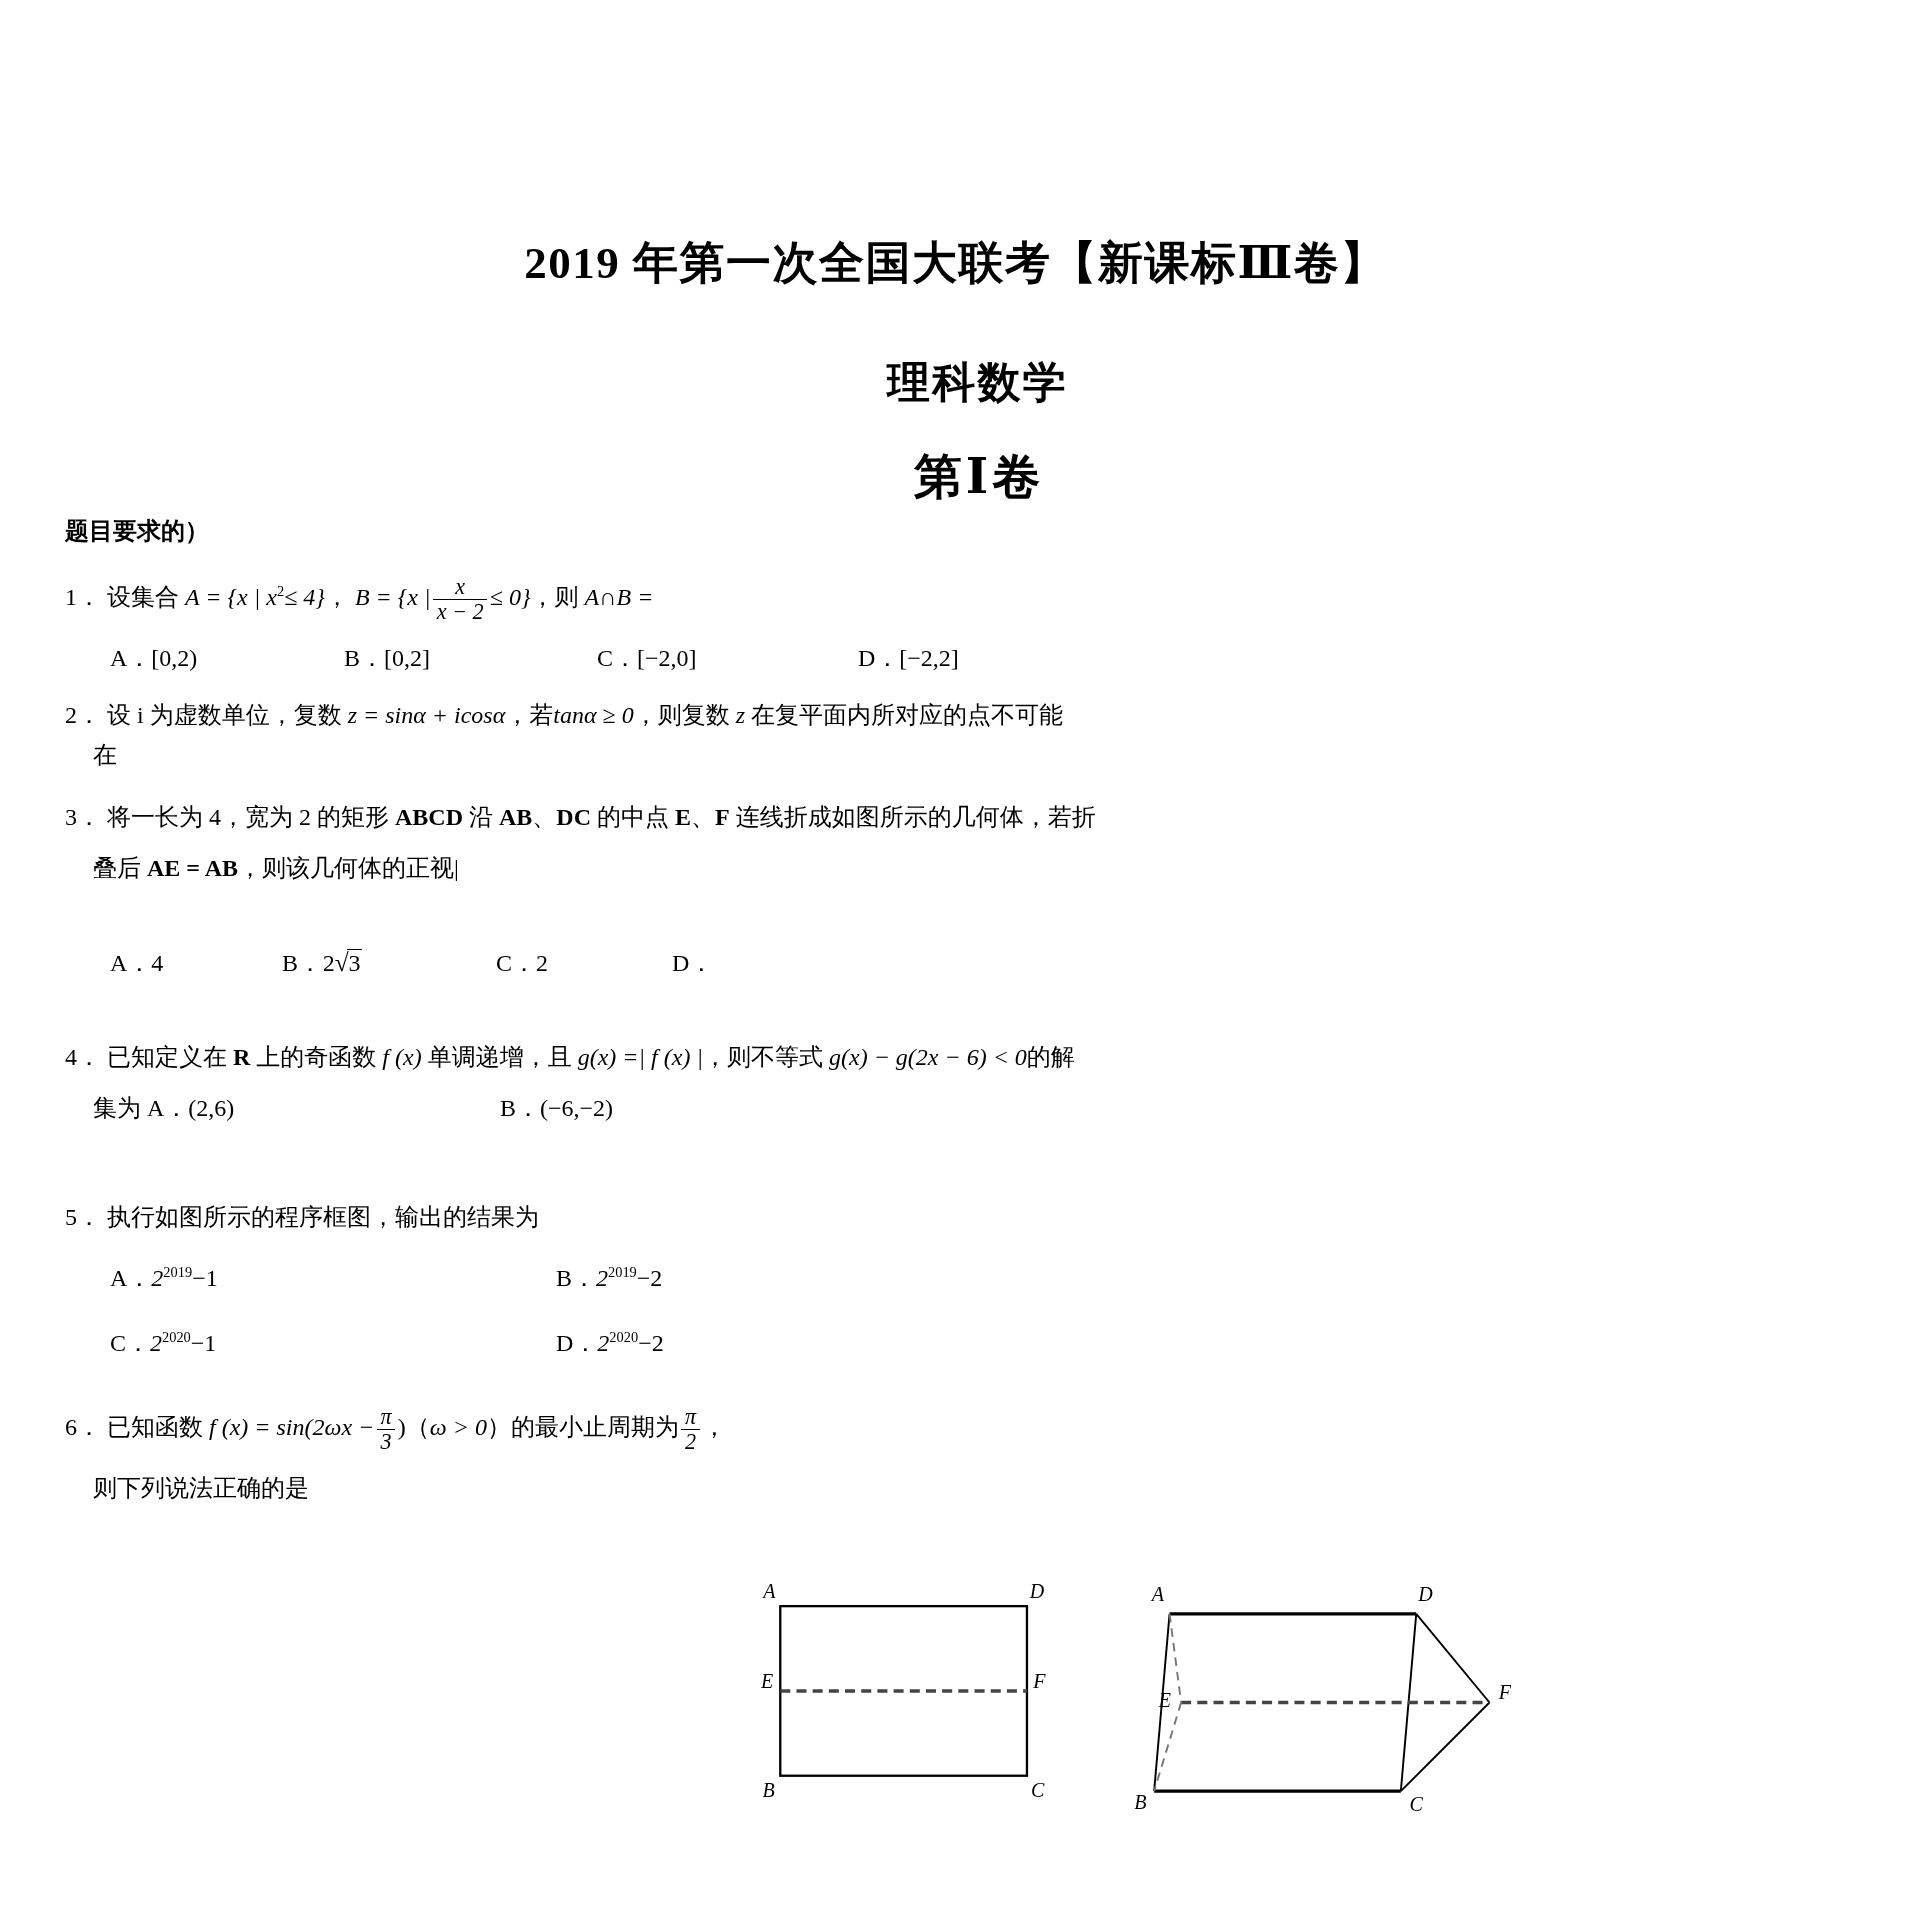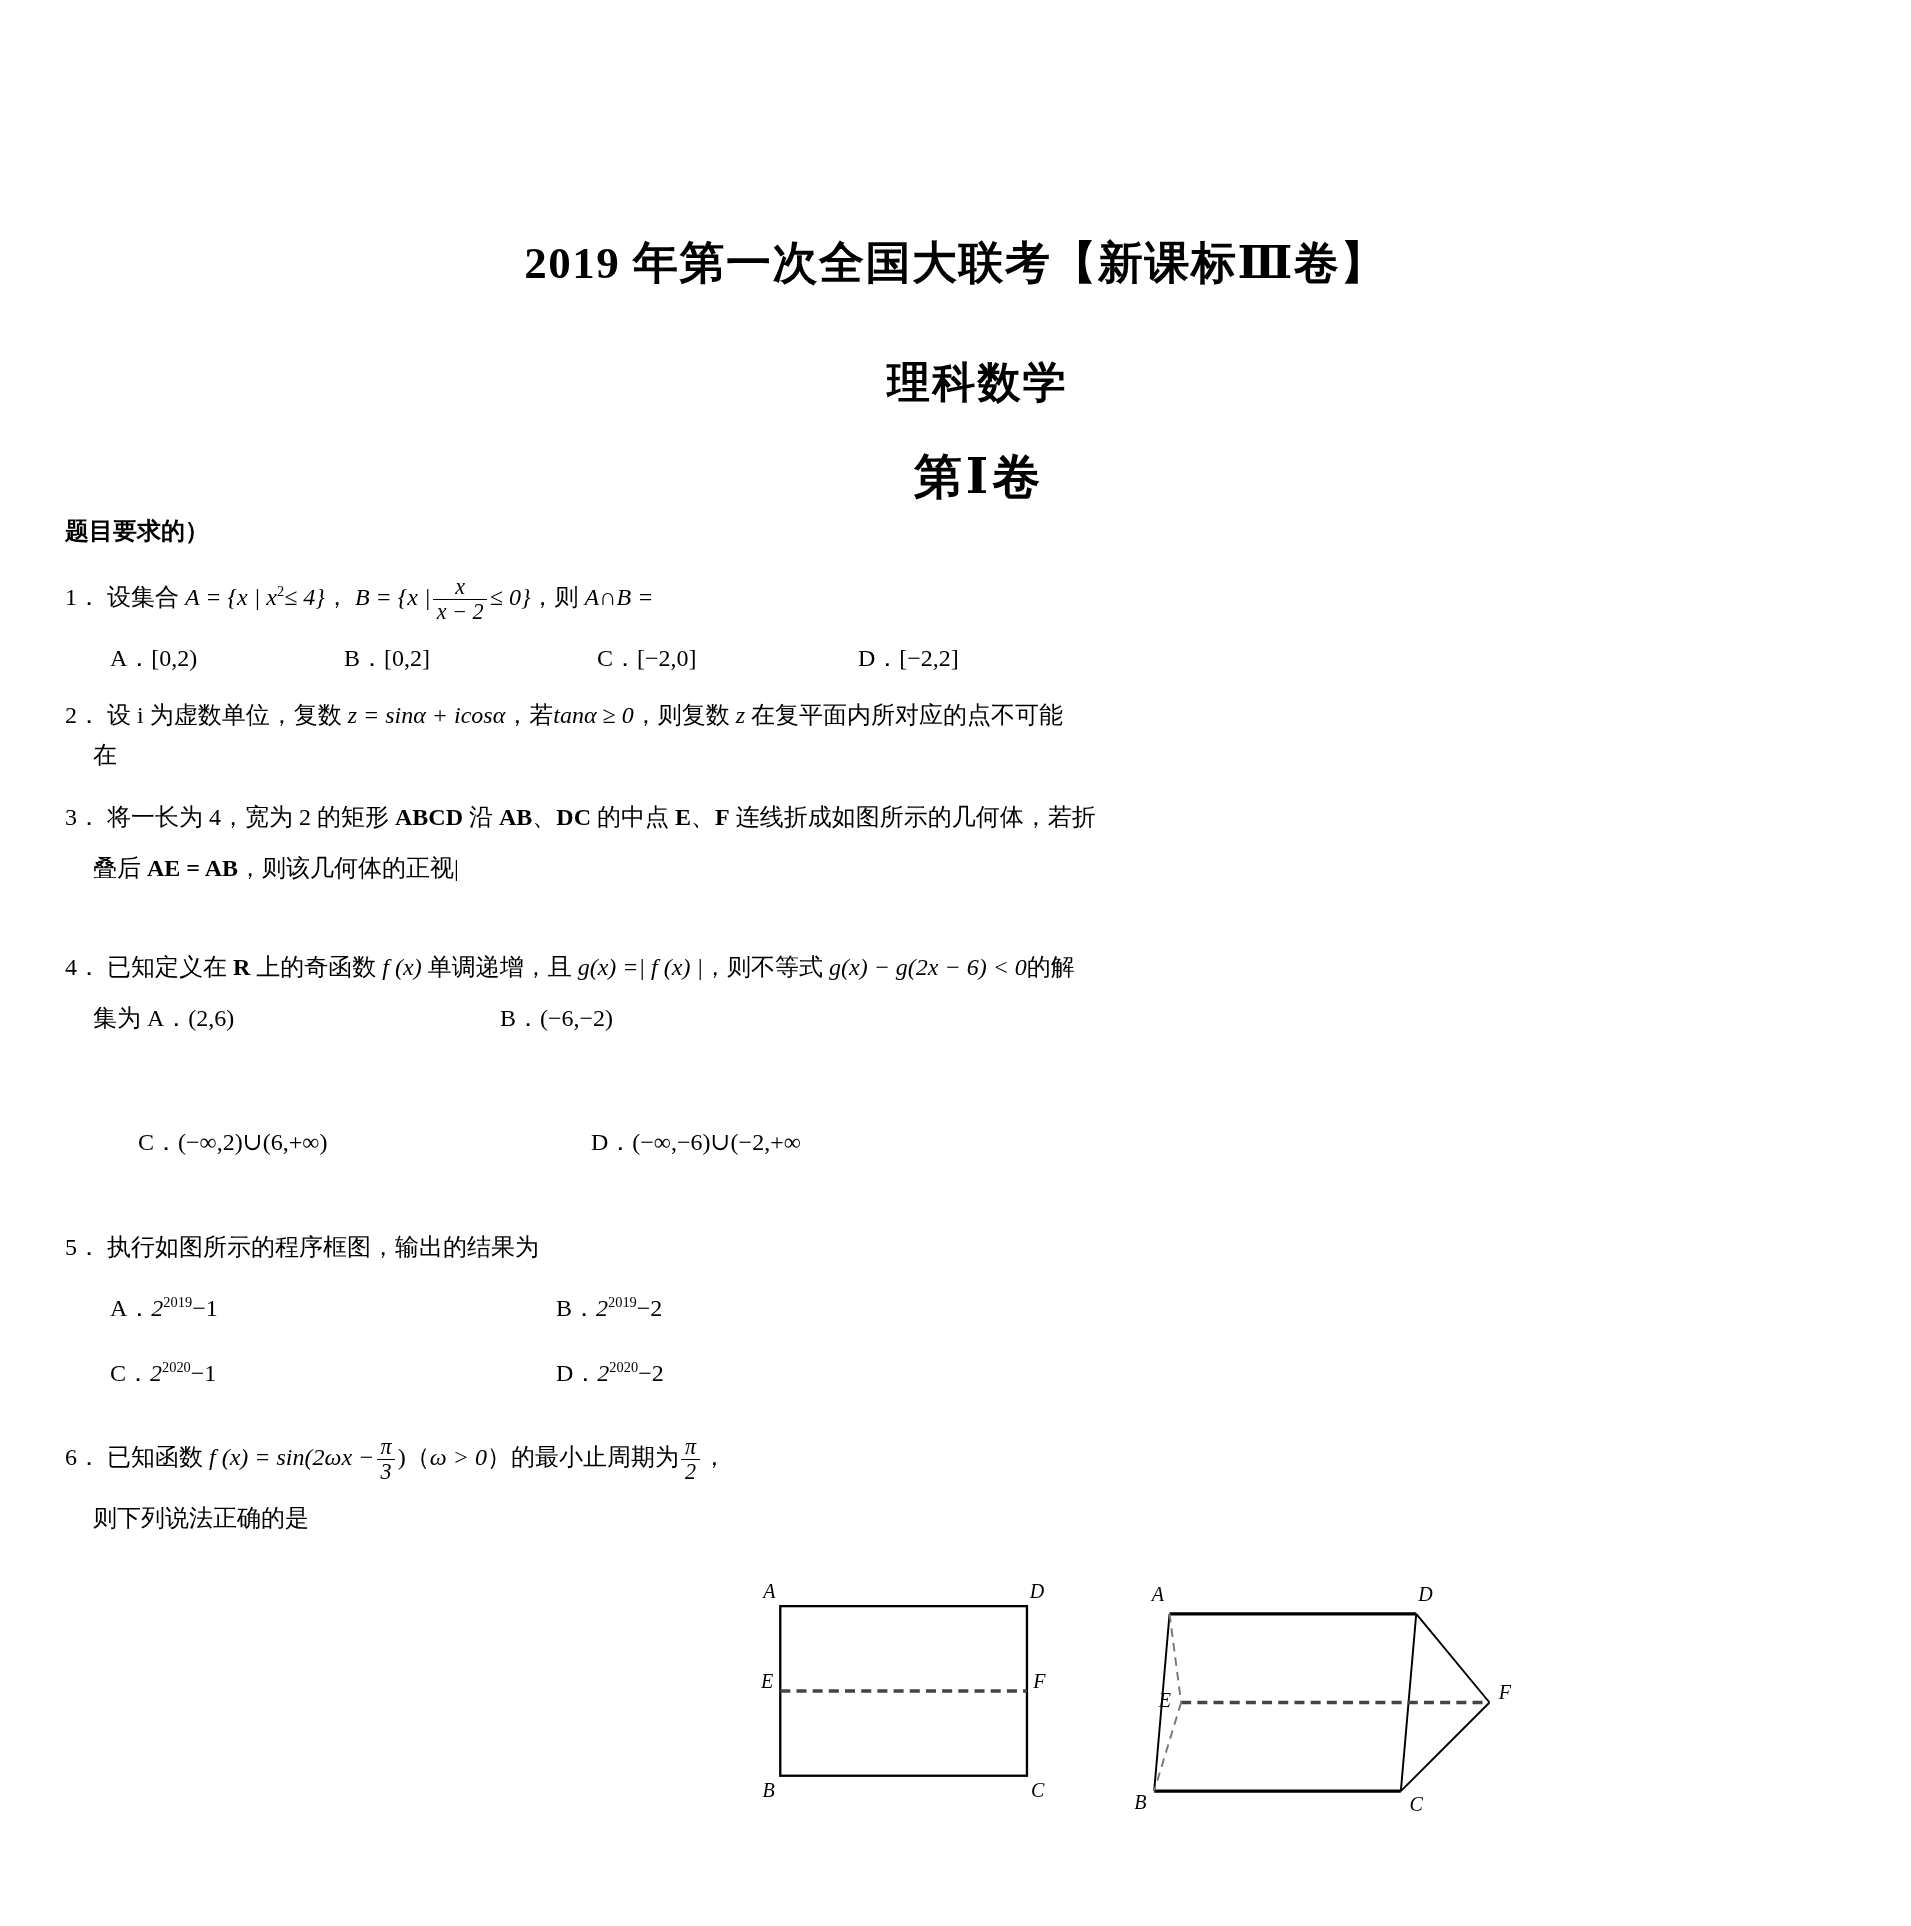--- a/index.html
+++ b/index.html
@@ -120,42 +120,43 @@
         <span class="mi mb">AB</span><span>、</span><span class="mi mb">DC</span>
         <span>的中点</span>
         <span class="mi mb">E</span><span>、</span><span class="mi mb">F</span>
         <span>连线折成如图所示的几何体，若折</span>
       </span>
       <span class="q-line" style="display:block;margin-top:10px;">
         <span class="indent"></span><span>叠后</span>
         <span class="mi mb">AE = AB</span><span>，则该几何体的正视|</span>
       </span>
     </div>
+    <div class="opts" style="margin-top:58px;">
+      <span class="o" style="width:127px;"><span>A．</span><span>4</span></span>
+      <span class="o" style="width:169px;"><span>B．</span><span class="sqrt">2<span class="rad">√</span><span class="val">3</span></span></span>
+      <span class="o" style="width:131px;"><span>C．</span><span>2</span></span>
+      <span class="o"><span>D．</span><span></span></span>
+    </div>
 
     <div class="q" style="margin-top:58px;">
       <span class="q-line">
         <span>4．</span>
         <span>已知定义在</span>
         <span class="mb">R</span>
         <span>上的奇函数</span>
         <span class="mi">f (x)</span>
         <span>单调递增，且</span>
         <span class="mi">g(x) =| f (x) |</span><span>，则不等式</span>
         <span class="mi">g(x) − g(2x − 6) &lt; 0</span><span>的解</span>
       </span>
       <span class="q-line" style="display:block;margin-top:10px;">
         <span class="indent"></span><span>集为</span>
         <span class="o ow-a" style="display:inline-block;"><span>A．</span><span>(2,6)</span></span>
         <span class="o"><span>B．</span><span>(−6,−2)</span></span>
       </span>
-    </div>
-    <div class="opts opts-wide" style="margin-top:88px;">
-      <span class="indent"></span>
-      <span class="o" style="width:408px;"><span>C．</span><span>(−∞,2)∪(6,+∞)</span></span>
-      <span class="o"><span>D．</span><span>(−∞,−6)∪(−2,+∞</span></span>
     </div>
 
     <div class="q" style="margin-top:69px;">
       <span>5．</span>
       <span>执行如图所示的程序框图，输出的结果为</span>
     </div>
     <div class="opts" style="margin-top:24px;">
       <span class="o" style="width:401px;"><span>A．</span><span class="mi">2</span><sup>2019</sup><span>−1</span></span>
       <span class="o"><span>B．</span><span class="mi">2</span><sup>2019</sup><span>−2</span></span>
     </div>

